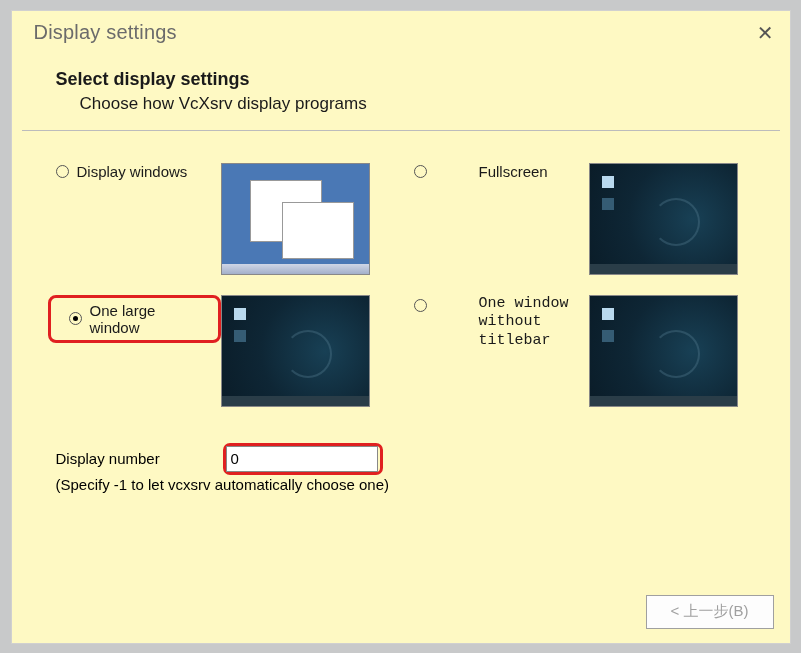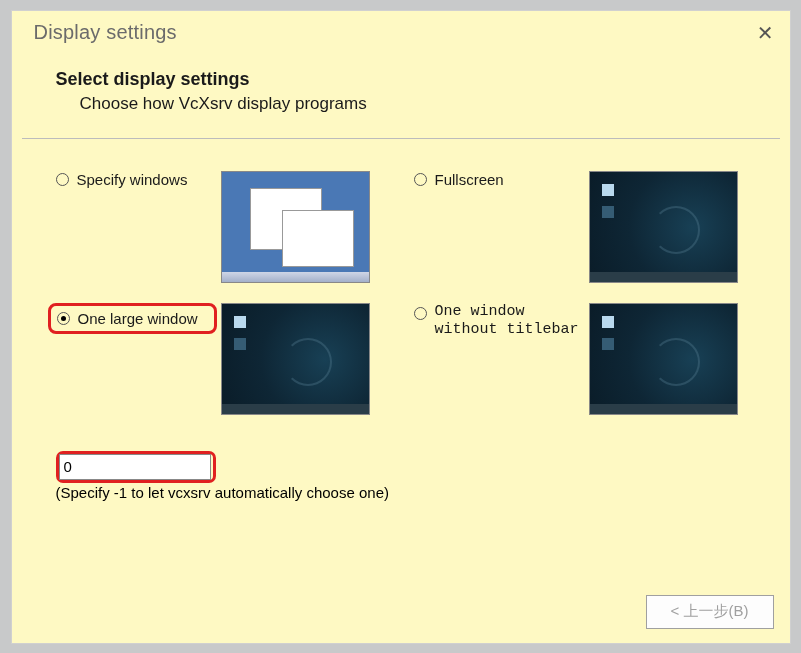--- a/index.html
+++ b/index.html
@@ -42,21 +42,21 @@
   }
   .header {
     padding: 14px 34px 10px 44px;
   }
   .header-main {
     font-size: 18px;
     font-weight: 700;
     color: #1a1a1a;
   }
   .header-sub {
-    margin: 4px 0 8px 24px;
+    margin: 4px 0 0 24px;
     color: #1a1a1a;
     font-size: 17px;
   }
   .hr {
     height: 1px;
     background: #bcbcbc;
     margin: 6px 10px 0 10px;
   }
   .body {
     padding: 32px 24px 12px 44px;
@@ -64,21 +64,21 @@
   .row {
     display: flex;
     align-items: flex-start;
     margin-bottom: 20px;
   }
   .opt {
     display:flex;
     align-items:center;
   }
   .opt.col1 { width: 165px; }
-  .opt.col2 { width: 175px; }
+  .opt.col2 { width: 175px; gap: 44px; }
   .radio {
     width: 13px; height:13px;
     border: 1px solid #555;
     border-radius: 50%;
     margin-right: 8px;
     display:inline-flex;
     align-items:center;
     justify-content:center;
     flex-shrink:0;
   }
@@ -127,21 +127,21 @@
   .thumb-dark .i2{ top:34px; background:#355c74; border:none;}
   .thumb-dark .swirl {
     position:absolute; left:62px; top:34px; width:48px; height:48px;
     border:2px solid rgba(90,130,150,.35); border-radius:50%;
     border-left-color:transparent;
   }
   .thumb-dark .thumb-taskbar { background:#2a3d48; }
   .highlight {
     border: 3px solid #e02020;
     border-radius: 8px;
-    padding: 4px 16px 4px 6px;
+    padding: 4px 16px 4px 18px;
     margin-left: -8px;
   }
   .small-highlight {
     border: 3px solid #e02020;
     border-radius: 7px;
     display:inline-flex;
     margin-right: -3px;
     padding-right:2px;
   }
   .num-row {
@@ -200,21 +200,21 @@
     <div class="header-main">Select display settings</div>
     <div class="header-sub">Choose how VcXsrv display programs</div>
   </div>
   <div class="hr"></div>
 
   <div class="body">
 
     <div class="row">
       <div class="opt col1">
         <span class="radio"></span>
-        <span class="radio-label">Specify windows</span>
+        <span class="radio-label">Display windows</span>
       </div>
       <div class="thumb thumb-a">
         <div class="thumb-taskbar"></div>
       </div>
       <div class="thumb-gap"></div>
       <div class="opt col2">
         <span class="radio"></span>
         <span class="radio-label">Fullscreen</span>
       </div>
       <div class="thumb thumb-dark">
@@ -245,20 +245,21 @@
       </div>
       <div class="thumb thumb-dark">
         <div class="icon-dot i1"></div>
           <div class="icon-dot i2"></div>
         <div class="swirl"></div>
         <div class="thumb-taskbar"></div>
       </div>
     </div>
 
     <div class="num-row">
+      <span class="num-label">Display number</span>
       <span class="small-highlight">
         <input class="num-input" value="0" style="">
       </span>
     </div>
     <div class="hint">(Specify -1 to let vcxsrv automatically choose one)</div>
   </div>
 
   <div class="footer">
     <button class="btn disabled">&lt; 上一步(B)</button>
   </div>

